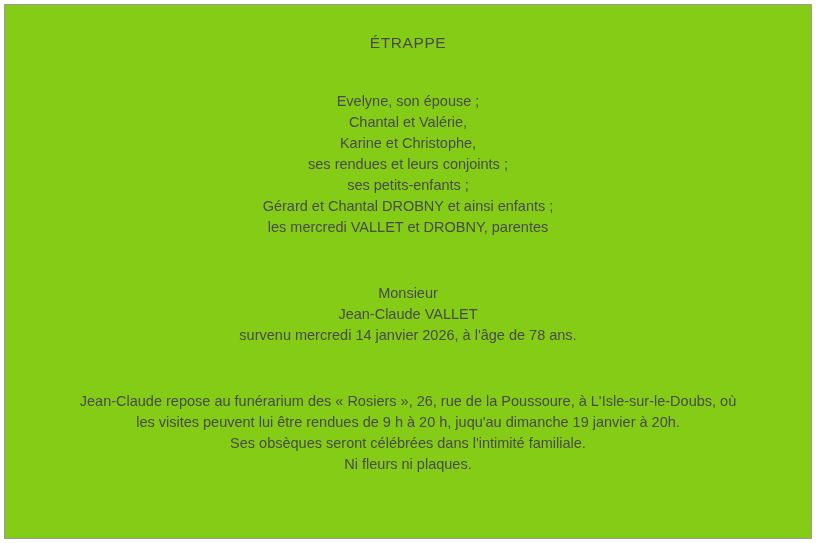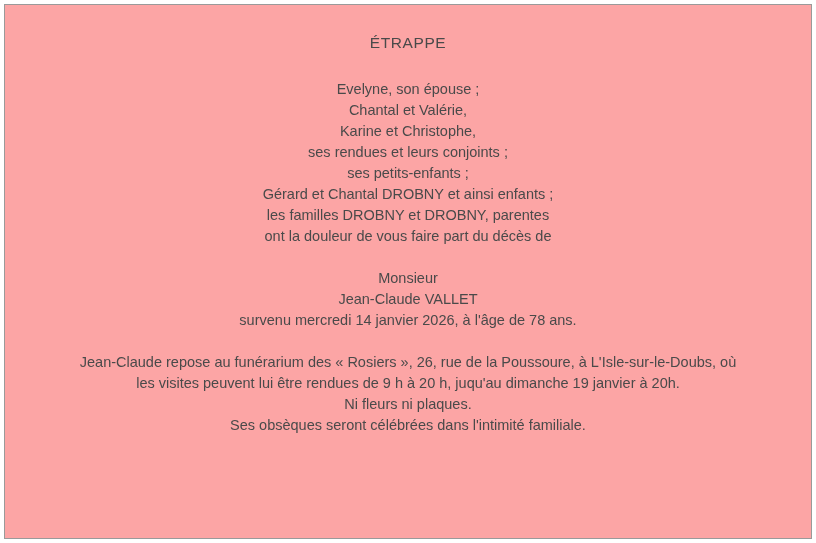--- a/index.html
+++ b/index.html
@@ -9,36 +9,36 @@
   }
   body {
     width: 816px;
     height: 543px;
     font-family: "Liberation Sans", sans-serif;
   }
   .notice {
     box-sizing: border-box;
     width: 816px;
     height: 543px;
-    background: #fca5a5;
+    background: #84cc16;
     border: 4px solid #ffffff;
     outline: 1px solid #9a9a9a;
     outline-offset: -5px;
     padding: 22px 40px 10px 40px;
     color: #4a4a4a;
     text-align: center;
   }
   .heading {
     font-size: 15.5px;
     letter-spacing: 0.6px;
     margin: 8px 0 0 0;
     line-height: 1.2;
   }
   .block {
-    margin: 0;
+    margin: 12px;
     line-height: 1.5;
   }
   .block p {
     margin: 0;
     font-size: 14.5px;
     line-height: 21px;
   }
   .gap-lg { height: 26px; }
   .gap-md { height: 21px; }
   .gap-sm { height: 14px; }
@@ -53,39 +53,38 @@
 
   <div class="gap-lg"></div>
 
   <div class="block">
     <p>Evelyne, son épouse ;</p>
     <p>Chantal et Valérie,</p>
     <p>Karine et Christophe,</p>
     <p>ses rendues et leurs conjoints ;</p>
     <p>ses petits-enfants ;</p>
     <p>Gérard et Chantal DROBNY et ainsi enfants ;</p>
-    <p>les familles DROBNY et DROBNY, parentes</p>
-    <p>ont la douleur de vous faire part du décès de</p>
+    <p>les mercredi VALLET et DROBNY, parentes</p>
   </div>
 
   <div class="gap-md"></div>
 
   <div class="block">
     <p>Monsieur</p>
     <p>Jean-Claude VALLET</p>
     <p>survenu mercredi 14 janvier 2026, à l'âge de 78 ans.</p>
   </div>
 
   <div class="gap-md"></div>
 
   <div class="block">
     <p>Jean-Claude repose au funérarium des « Rosiers », 26, rue de la Poussoure, à L'Isle-sur-le-Doubs, où</p>
     <p>les visites peuvent lui être rendues de 9 h à 20 h, juqu'au dimanche 19 janvier à 20h.</p>
+    <p>Ses obsèques seront célébrées dans l'intimité familiale.</p>
     <p>Ni fleurs ni plaques.</p>
-    <p>Ses obsèques seront célébrées dans l'intimité familiale.</p>
   </div>
 
   <div class="gap-sm"></div>
 
   <div class="block">
   </div>
 
   <div class="gap-xl"></div>
 
 </div>

